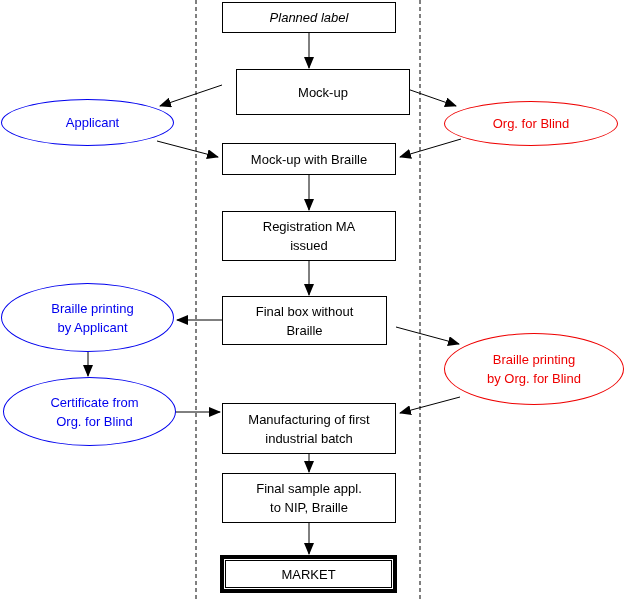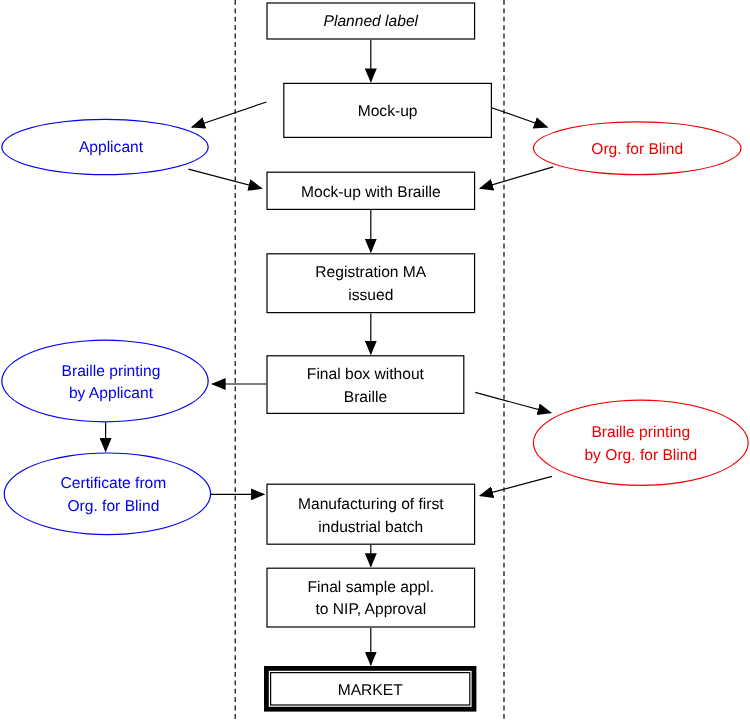--- a/index.html
+++ b/index.html
@@ -126,21 +126,21 @@
 Org. for Blind</span>
   </div>
 
   <div class="node rect b-manuf">
     <span>Manufacturing of first
 industrial batch</span>
   </div>
 
   <div class="node rect b-finalsam">
     <span>Final sample appl.
-to NIP, Approval</span>
+to NIP, Braille</span>
   </div>
 
   <div class="market-outer">
     <div class="market-inner">
       <span>MARKET</span>
     </div>
   </div>
 
 </div>
 

